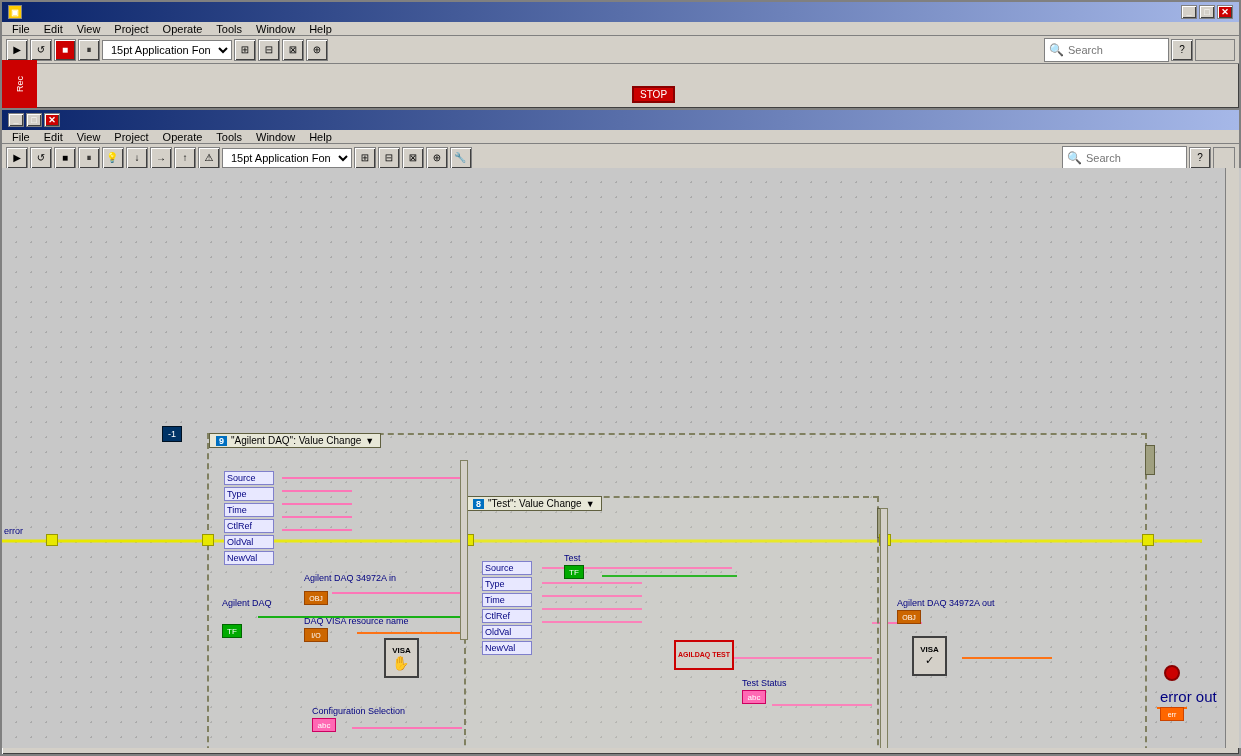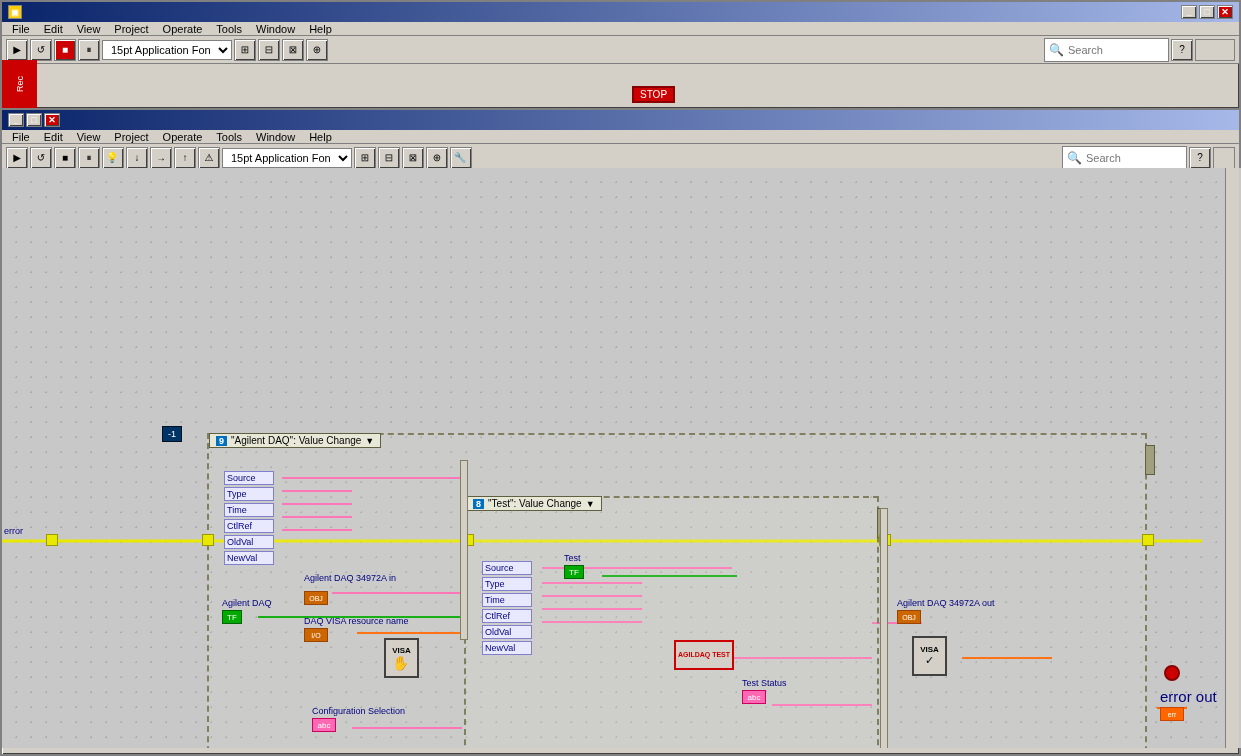--- a/index.html
+++ b/index.html
@@ -343,21 +343,21 @@
       <span style="font-size:9px;color:#000080;">CtlRef</span>
     </div>
     <div style="position:absolute;left:222px;top:367px;width:50px;height:14px;background:#e8e8ff;border:1px solid #8080cc;display:flex;align-items:center;padding-left:2px;">
       <span style="font-size:9px;color:#000080;">OldVal</span>
     </div>
     <div style="position:absolute;left:222px;top:383px;width:50px;height:14px;background:#e8e8ff;border:1px solid #8080cc;display:flex;align-items:center;padding-left:2px;">
       <span style="font-size:9px;color:#000080;">NewVal</span>
     </div>
 
     <div style="position:absolute;left:220px;top:430px;">
-      <div style="font-size:9px;color:#000080;margin-bottom:2px;">Agilent DAQ</div>
+      <div style="font-size:9px;color:#000080;margin-bottom:16px;">Agilent DAQ</div>
       <div style="width:20px;height:14px;background:#00aa00;border:1px solid #006600;color:white;font-size:8px;display:flex;align-items:center;justify-content:center;">TF</div>
     </div>
 
     <div style="position:absolute;left:302px;top:405px;">
       <div style="font-size:9px;color:#000080;margin-bottom:8px;">Agilent DAQ 34972A in</div>
       <div style="width:24px;height:14px;background:#cc6600;border:1px solid #994400;color:white;font-size:7px;display:flex;align-items:center;justify-content:center;">OBJ</div>
     </div>
 
     <div style="position:absolute;left:302px;top:448px;">
       <div style="font-size:9px;color:#000080;margin-bottom:2px;">DAQ VISA resource name</div>

